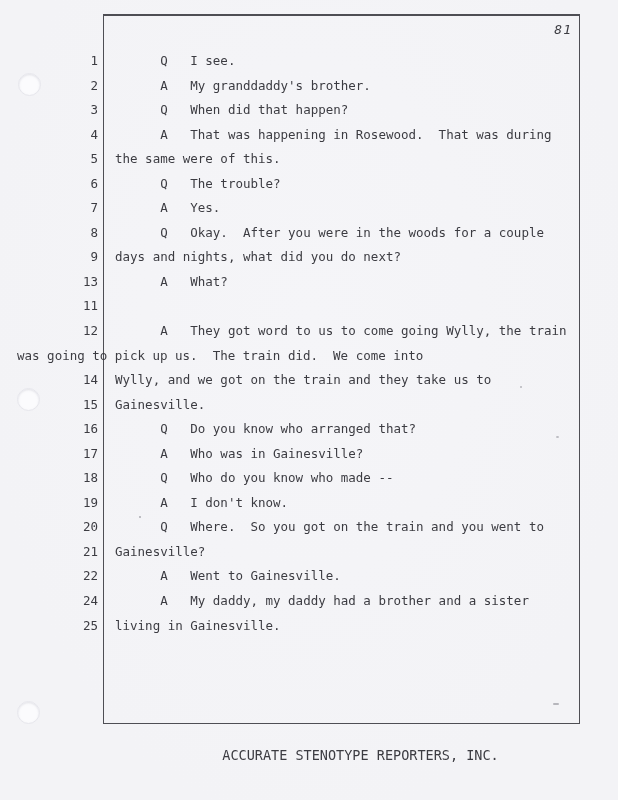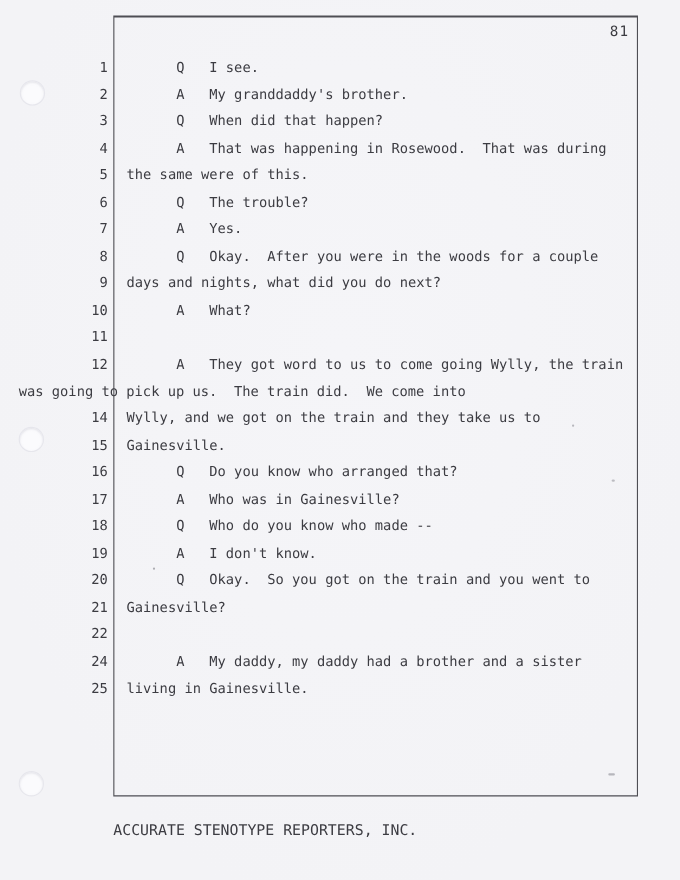--- a/index.html
+++ b/index.html
@@ -38,20 +38,21 @@
     left:103px;top:14px;
     width:477px;height:710px;
     border:1.5px solid var(--border);
     border-top-width:2px;
   }
   .pagenum{
     position:absolute;
     top:22px;right:46px;
     font-size:13px;
     letter-spacing:1px;
+    font-style:italic;
   }
   
   .rows{
     position:absolute;
     left:0;top:49px;
     width:618px;
   }
   .row{
     display:flex;
     height:24.55px;
@@ -64,20 +65,21 @@
     white-space:pre;
   }
   .txt{
     margin-left:17px;
     white-space:pre;
   }
   .footer{
     position:absolute;
     left:103px;top:747px;
     width:515px;
+    text-align:center;
     font-size:13.5px;
     white-space:pre;
   }
   
   .speck{
     position:absolute;
     background:#84848c;
     border-radius:50%;
   }
   .speck-1{left:139px;top:516px;width:2px;height:2px;opacity:.65;}
@@ -130,21 +132,21 @@
       </div>
       <div class="row">
         <span class="num">8</span>
         <span class="txt">      Q   Okay.  After you were in the woods for a couple</span>
       </div>
       <div class="row">
         <span class="num">9</span>
         <span class="txt">days and nights, what did you do next?</span>
       </div>
       <div class="row">
-        <span class="num">10</span>
+        <span class="num">13</span>
         <span class="txt">      A   What?</span>
       </div>
       <div class="row">
         <span class="num">11</span>
       </div>
       <div class="row">
         <span class="num">12</span>
         <span class="txt">      A   They got word to us to come going Wylly, the train</span>
       </div>
       <div class="row">
@@ -169,28 +171,29 @@
       <div class="row">
         <span class="num">18</span>
         <span class="txt">      Q   Who do you know who made --</span>
       </div>
       <div class="row">
         <span class="num">19</span>
         <span class="txt">      A   I don't know.</span>
       </div>
       <div class="row">
         <span class="num">20</span>
-        <span class="txt">      Q   Okay.  So you got on the train and you went to</span>
+        <span class="txt">      Q   Where.  So you got on the train and you went to</span>
       </div>
       <div class="row">
         <span class="num">21</span>
         <span class="txt">Gainesville?</span>
       </div>
       <div class="row">
         <span class="num">22</span>
+        <span class="txt">      A   Went to Gainesville.</span>
       </div>
       <div class="row">
         <span class="num">24</span>
         <span class="txt">      A   My daddy, my daddy had a brother and a sister</span>
       </div>
       <div class="row">
         <span class="num">25</span>
         <span class="txt">living in Gainesville.</span>
       </div>
     </div>

